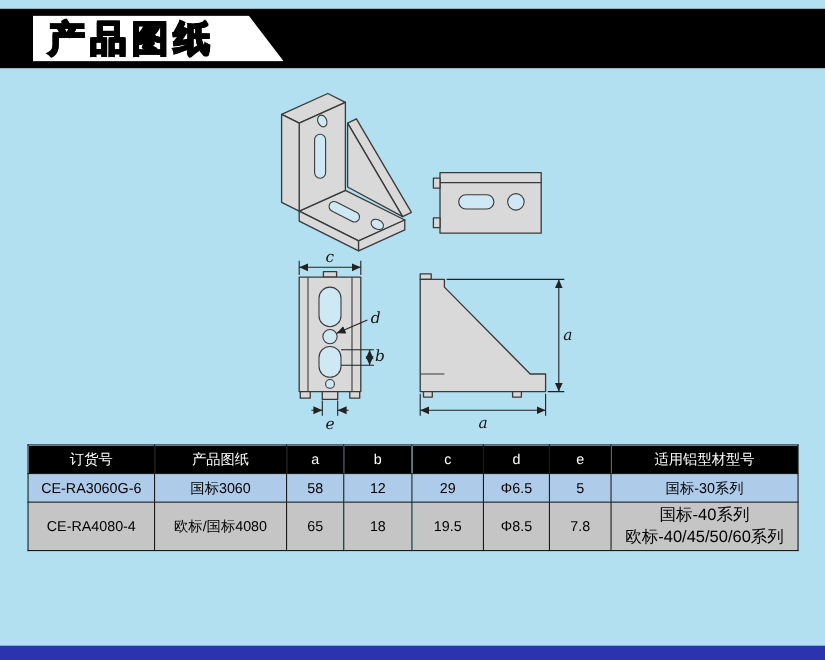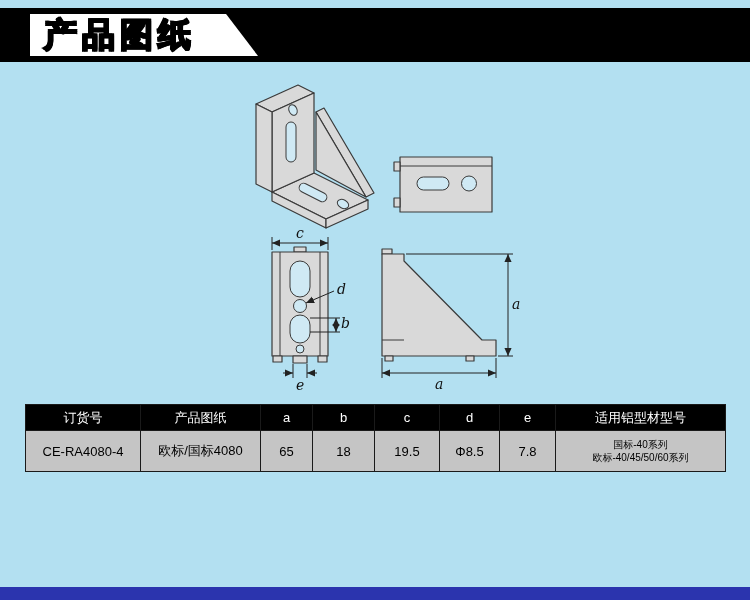--- a/index.html
+++ b/index.html
@@ -42,21 +42,21 @@
   }
   table.spec th,table.spec td{
     border:1px solid #1a1a1a;text-align:center;padding:2px 3px;overflow:hidden;
   }
   table.spec th{
     background:#000;color:#fff;font-weight:normal;height:21px;
   }
   tr.row-blue1 td{background:#aecbea;height:21px;}
   tr.row-blue2 td{background:#a6c3e4;height:21px;}
   tr.row-gray td{background:#c5c5c5;height:36px;}
-  td.wrap{white-space:pre-line;line-height:1.3;font-size:10px;}
+  td.wrap{white-space:pre-line;line-height:1.3;font-size:15px;}
   
   .bottom-bar{
     position:absolute;left:0;bottom:0;width:750px;height:13px;
     background:#2b34ae;
   }
 </style>
 </head>
 <body>
 
 <svg class="drawing" width="750" height="405" viewBox="0 0 750 405">
@@ -172,20 +172,30 @@
         <th>产品图纸</th>
         <th>a</th>
         <th>b</th>
         <th>c</th>
         <th>d</th>
         <th>e</th>
         <th>适用铝型材型号</th>
       </tr>
     </thead>
     <tbody>
+      <tr class="row-blue1">
+        <td>CE-RA3060G-6</td>
+        <td>国标3060</td>
+        <td>58</td>
+        <td>12</td>
+        <td>29</td>
+        <td>Φ6.5</td>
+        <td>5</td>
+        <td>国标-30系列</td>
+      </tr>
       <tr class="row-gray">
         <td>CE-RA4080-4</td>
         <td>欧标/国标4080</td>
         <td>65</td>
         <td>18</td>
         <td>19.5</td>
         <td>Φ8.5</td>
         <td>7.8</td>
         <td class="wrap">国标-40系列
 欧标-40/45/50/60系列</td>

